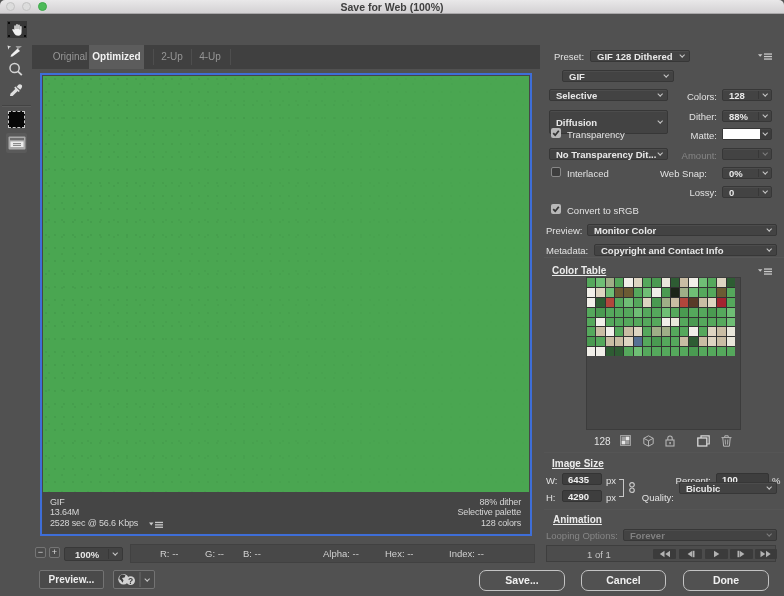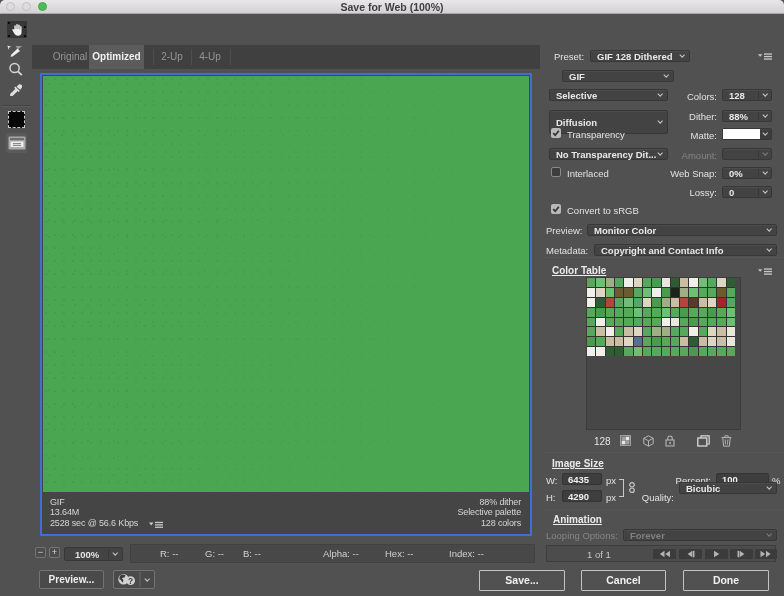--- a/index.html
+++ b/index.html
@@ -46,21 +46,21 @@
 #status .r{position:absolute;right:8px;text-align:right;}
 
 #rgbstrip{position:absolute;left:130px;top:544px;width:405px;height:19px;
  background:#484848;border:1px solid #414141;font-size:9.5px;color:#d2d2d2;}
 .zbtn{position:absolute;top:547px;width:11px;height:11px;background:#4c4c4c;
  border:1px solid #757575;border-radius:2px;color:#dcdcdc;font-size:9px;
  text-align:center;line-height:9px;}
 #zoomdd{position:absolute;left:64px;top:546.5px;width:59px;height:14px;background:#434343;
  border:1px solid #383838;border-radius:2px;color:#e6e6e6;font-size:9.5px;}
 
-.pill{position:absolute;top:570px;height:21px;border:1.5px solid #c3c3c3;border-radius:1px;
+.pill{position:absolute;top:570px;height:21px;border:1.5px solid #c3c3c3;border-radius:7px;
  color:#f0f0f0;font-size:10.5px;font-weight:bold;text-align:center;line-height:18px;}
 #previewbtn{position:absolute;left:39px;top:570px;width:65px;height:19px;background:#4a4a4a;
  border:1px solid #737373;border-radius:2px;color:#ededed;font-size:10px;font-weight:bold;
  text-align:center;line-height:17px;}
 #globebtn{position:absolute;left:113px;top:570px;width:42px;height:19px;background:#4a4a4a;
  border:1px solid #737373;border-radius:2px;}
 
 .lab{position:absolute;font-size:9.5px;color:#e2e2e2;white-space:nowrap;}
 .lab.r{text-align:right;}
 .lab.dis{color:#868686;}
@@ -269,21 +269,21 @@
       <span class="chev"></span>
     </div>
   <div class="lab dis r" style="left:660px;top:149.5px;width:57px;">Amount:</div>
   <div class="dd dis sep" style="left:722px;top:148px;width:50px;height:12px;">
       <span class="sepline"></span>
       <span class="chev"></span>
     </div>
 
   <div class="cb off" style="left:551px;top:166.5px;"></div>
   <div class="lab" style="left:567px;top:167.5px;">Interlaced</div>
-  <div class="lab r" style="left:650px;top:168px;width:67px;">Web Snap:</div>
+  <div class="lab r" style="left:650px;top:168px;width:67px;text-align:center;">Web Snap:</div>
   <div class="dd b sep" style="left:722px;top:166.5px;width:50px;height:12px;">
       <span class="t">0%</span>
       <span class="sepline"></span>
       <span class="chev"></span>
     </div>
 
   <div class="lab r" style="left:660px;top:187px;width:57px;">Lossy:</div>
   <div class="dd b sep" style="left:722px;top:185.5px;width:50px;height:12px;">
       <span class="t">0</span>
       <span class="sepline"></span>

